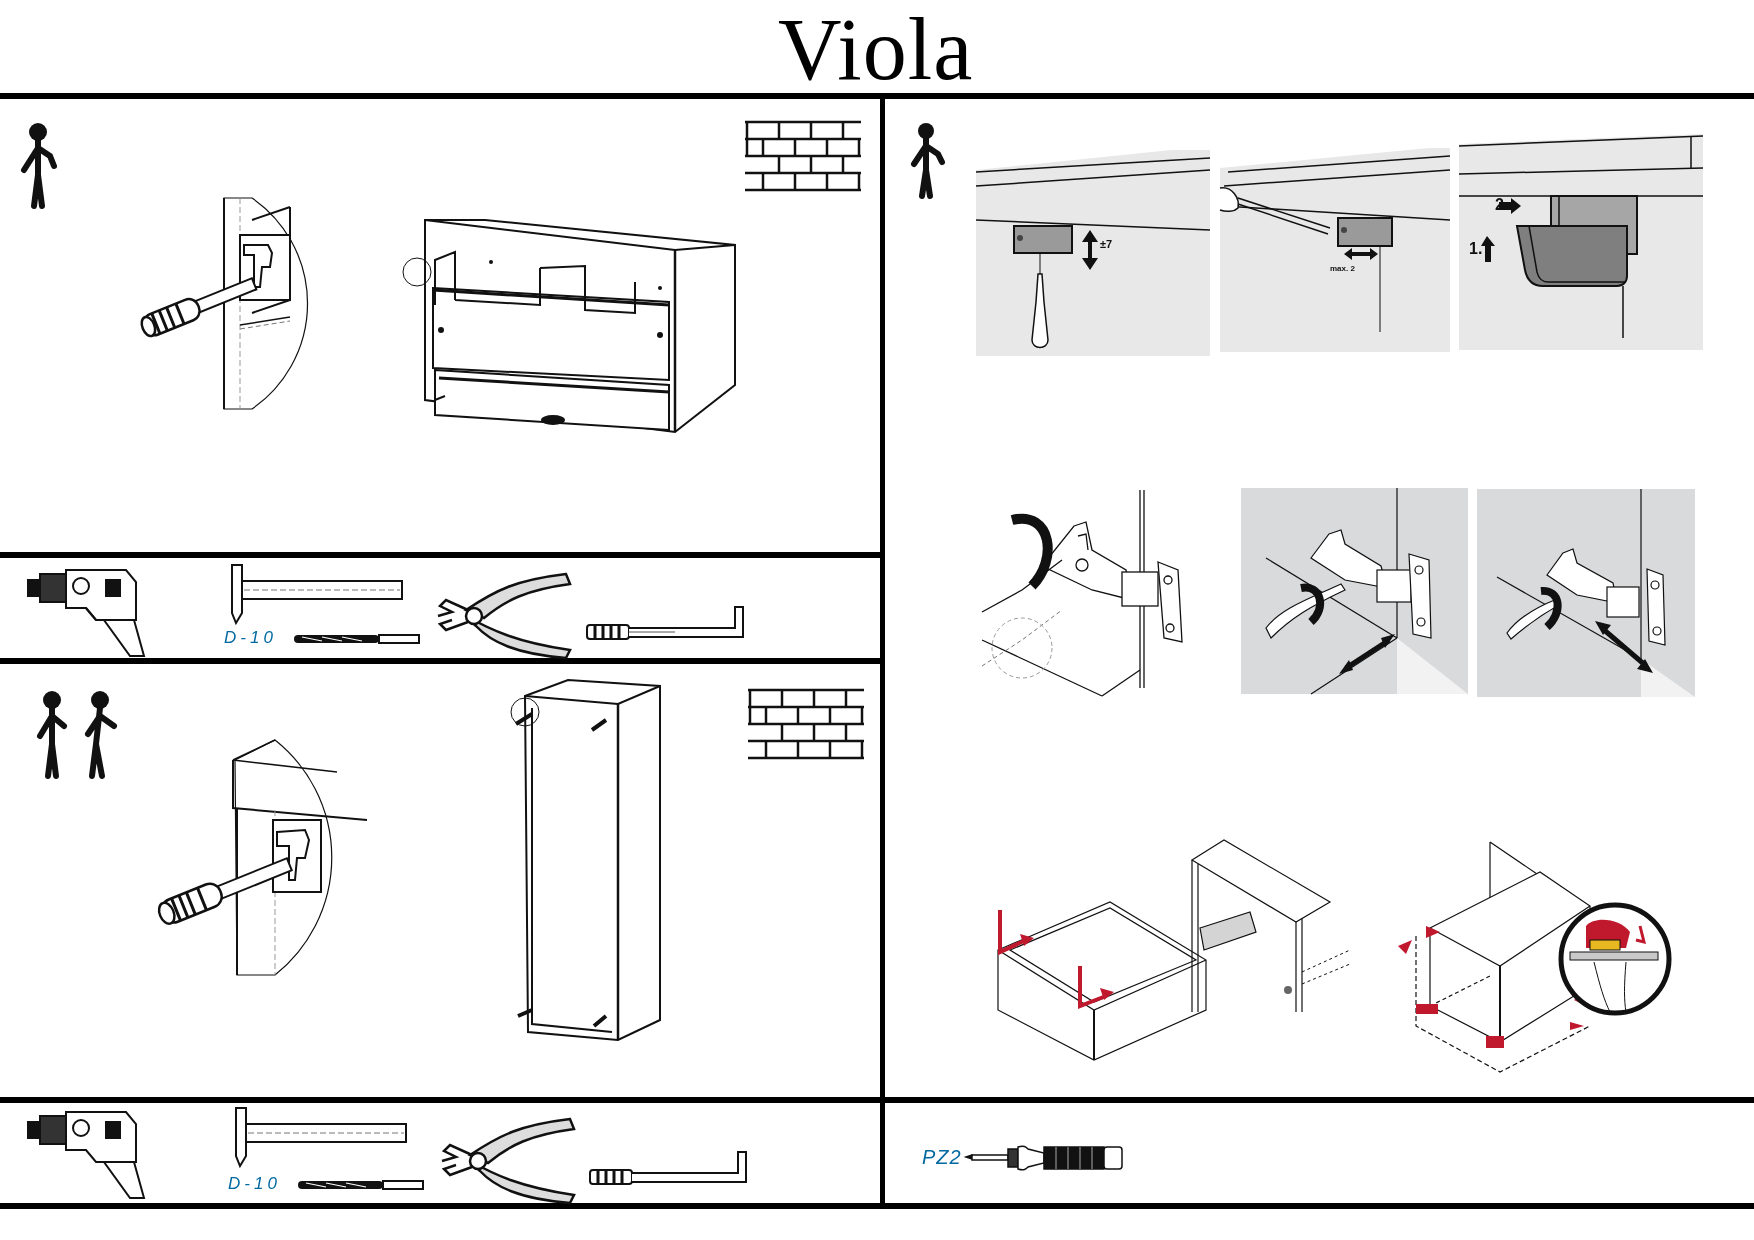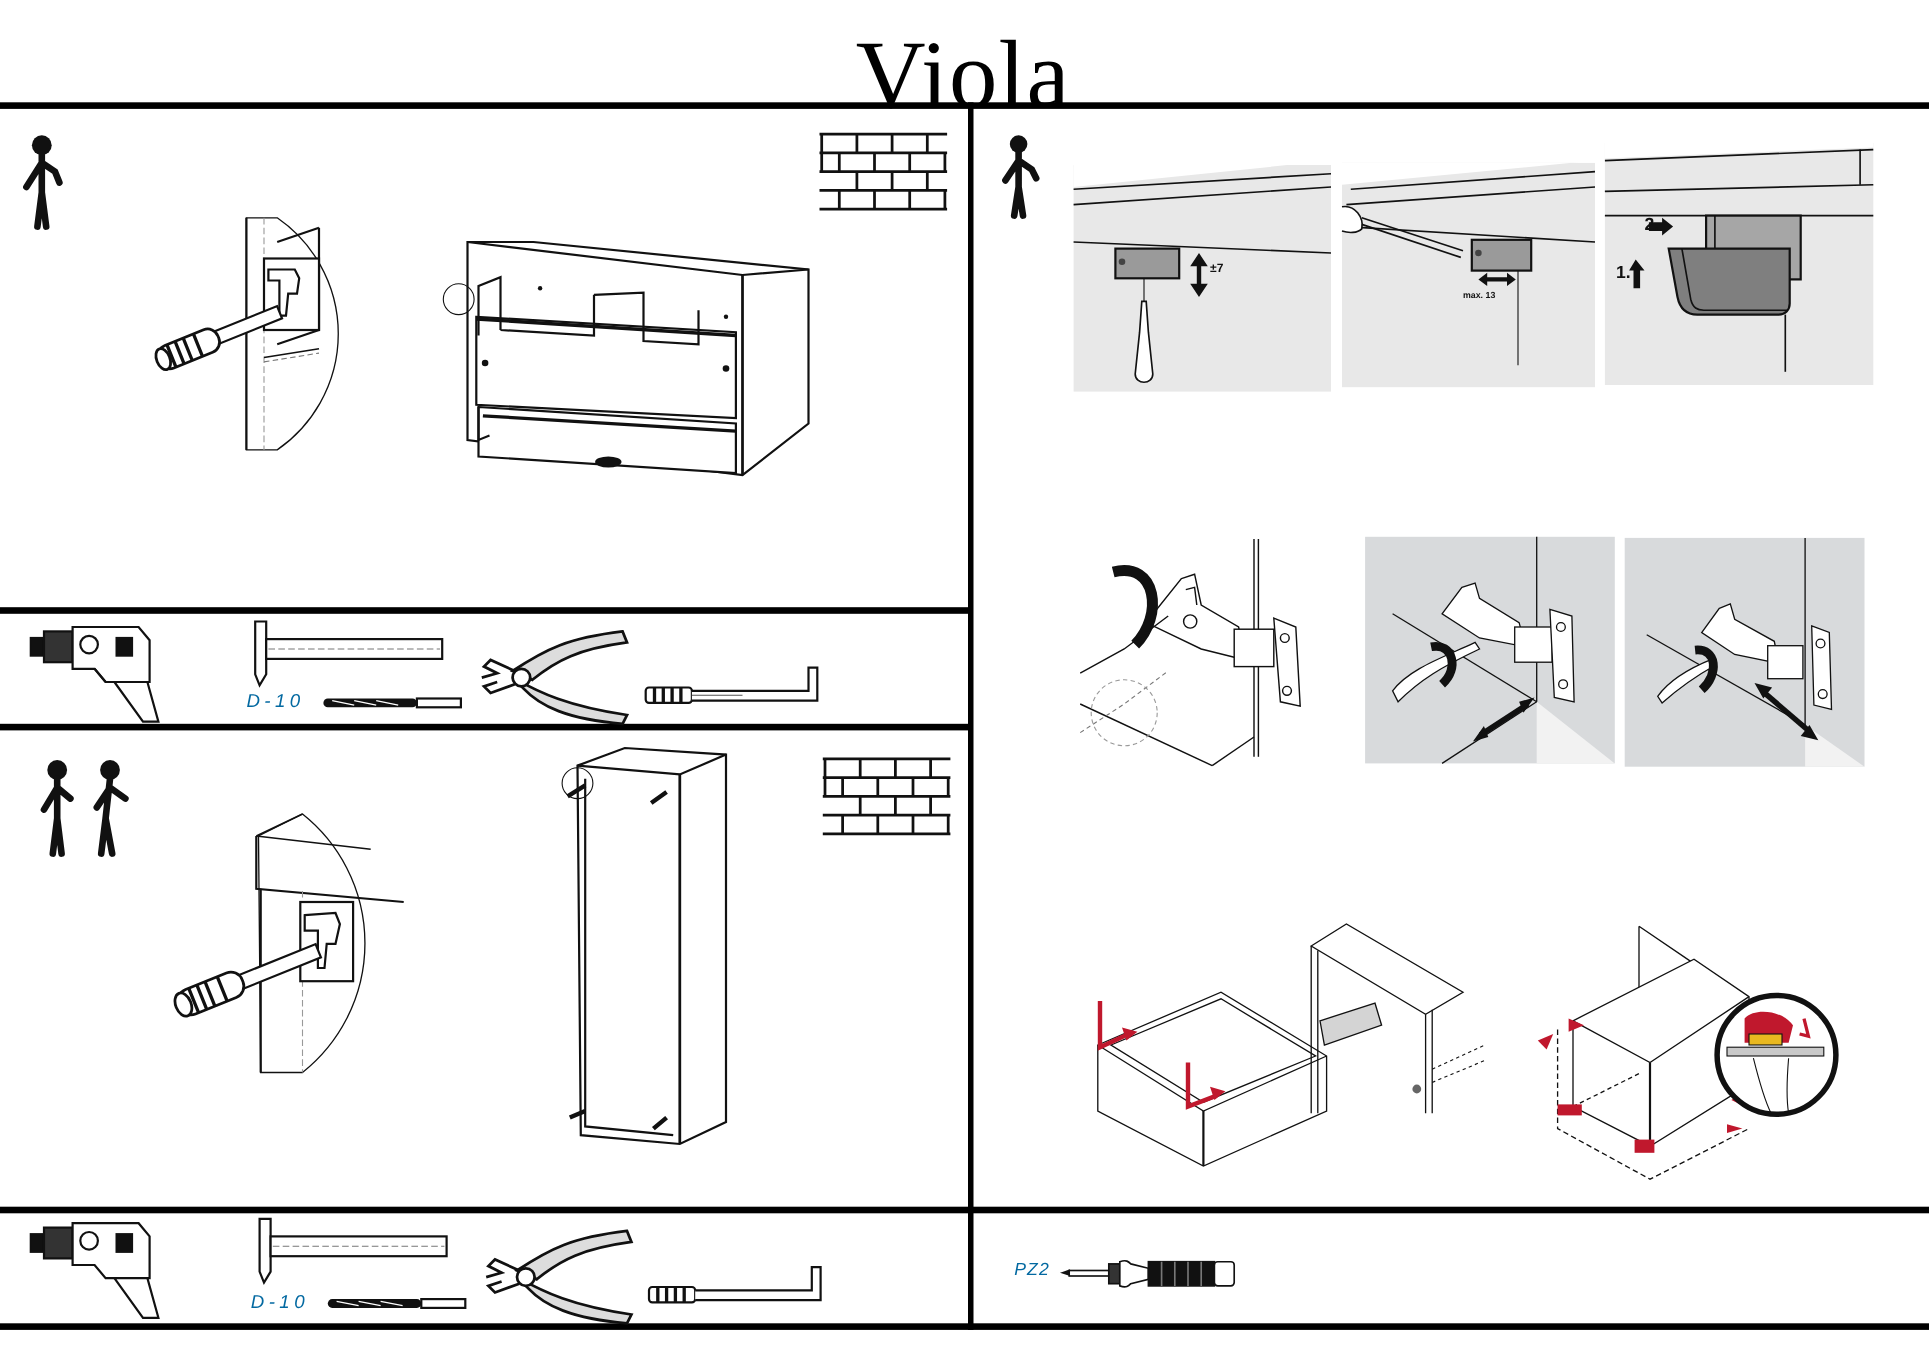--- a/index.html
+++ b/index.html
@@ -1,19 +1,19 @@
 <!DOCTYPE html>
 <html><head>
 <meta charset="utf-8">
 <style>
   html,body{margin:0;padding:0;background:#fff;}
   body{width:1754px;height:1240px;position:relative;overflow:hidden;font-family:"Liberation Sans",sans-serif;}
   .rule-h{position:absolute;background:#000;height:6px;}
   .rule-v{position:absolute;background:#000;width:5px;}
-  .title{position:absolute;left:778px;top:2px;font-family:"Liberation Serif","DejaVu Serif",serif;font-size:88px;line-height:96px;color:#000;letter-spacing:1px;margin-top:19px;}
+  .title{position:absolute;left:778px;top:2px;font-family:"Liberation Serif","DejaVu Serif",serif;font-size:88px;line-height:96px;color:#000;letter-spacing:1px;}
   .title-ghost{position:absolute;left:1000px;top:2px;font-family:"Liberation Sans",sans-serif;font-size:80px;line-height:96px;color:#f4f4f4;font-weight:bold;}
   svg{position:absolute;overflow:visible;}
   .lbl{position:absolute;font-family:"Liberation Sans",sans-serif;font-style:italic;color:#0369a1;letter-spacing:4px;font-size:17px;}
   .gray-panel{position:absolute;background:#e8e8e8;}
   .hinge-panel{position:absolute;background:#d8dadc;}
   .small-bold{position:absolute;font-family:"Liberation Sans",sans-serif;font-weight:bold;font-size:11px;color:#111;}
   .step-num{position:absolute;font-family:"Liberation Sans",sans-serif;font-weight:bold;font-size:16px;color:#111;}
 </style>
 </head>
 <body>
@@ -270,21 +270,21 @@
       <line x1="4" y1="38" x2="230" y2="22" stroke="#111" stroke-width="1.5"></line>
       <line x1="4" y1="58" x2="230" y2="72" stroke="#111" stroke-width="1.5"></line>
       <path d="M0 40 C12 38 20 50 18 60 C14 64 6 64 0 62" fill="#fff" stroke="#111" stroke-width="1.5"></path>
       <line x1="18" y1="50" x2="110" y2="80" stroke="#111" stroke-width="1.5"></line>
       <line x1="18" y1="56" x2="108" y2="86" stroke="#111" stroke-width="1.5"></line>
       <rect x="118" y="70" width="54" height="28" fill="#9a9a9a" stroke="#111" stroke-width="2"></rect>
       <circle cx="124" cy="82" r="3" fill="#444"></circle>
       <line x1="160" y1="98" x2="160" y2="184" stroke="#111" stroke-width="1"></line>
       <path d="M124 106 L132 100 L132 104 L150 104 L150 100 L158 106 L150 112 L150 108 L132 108 L132 112 Z" fill="#111"></path>
     </svg>
-    <div class="small-bold" style="left:110px;top:116px;font-size:8px;">max. 13</div>
+    <div class="small-bold" style="left:110px;top:116px;font-size:8px;">max. 2</div>
   </div>
 
   <div class="gray-panel" style="left:1459px;top:130px;width:244px;height:220px;">
     <svg style="left:0;top:0;" width="244" height="220" viewBox="0 0 244 220">
       <path d="M0 0 L244 0 L244 4 L0 14 Z" fill="#fff"></path>
       <line x1="0" y1="16" x2="244" y2="6" stroke="#111" stroke-width="1.5"></line>
       <line x1="0" y1="44" x2="244" y2="38" stroke="#111" stroke-width="1.5"></line>
       <line x1="232" y1="6" x2="232" y2="38" stroke="#111" stroke-width="1.5"></line>
       <line x1="0" y1="66" x2="244" y2="66" stroke="#111" stroke-width="1.5"></line>
       <rect x="92" y="66" width="86" height="58" fill="#a6a6a6" stroke="#111" stroke-width="2"></rect>
@@ -402,21 +402,21 @@
     <circle cx="225" cy="123" r="54" fill="#fff" stroke="#111" stroke-width="5"></circle>
     <rect x="180" y="116" width="88" height="8" fill="#c9c9c9" stroke="#111" stroke-width="1"></rect>
     <path d="M196 90 C204 80 230 82 240 96 L236 112 L196 112 Z" fill="#c0182d"></path>
     <rect x="200" y="104" width="30" height="10" fill="#e8b820" stroke="#111" stroke-width="1"></rect>
     <path d="M250 90 L254 106 L246 104" stroke="#c0182d" stroke-width="3" fill="none"></path>
     <path d="M204 126 C210 150 214 164 220 176 M236 126 C234 150 234 164 236 176" stroke="#111" stroke-width="1" fill="none"></path>
   </svg>
 </section>
 
 <section>
-  <div class="lbl" style="left:922px;top:1146px;letter-spacing:1px;font-size:16px;">PZ2</div>
+  <div class="lbl" style="left:922px;top:1146px;letter-spacing:1px;font-size:20px;">PZ2</div>
   <svg style="left:964px;top:1143px;" width="162" height="30" viewBox="0 0 162 30">
     <g stroke="#111" stroke-width="1.5" fill="#fff">
       <path d="M2 14 L8 12 L8 16 Z" fill="#111"></path>
       <rect x="8" y="12" width="36" height="5"></rect>
       <rect x="44" y="6" width="10" height="18" fill="#333"></rect>
       <path d="M54 4 C60 2 62 4 64 6 L80 10 L80 20 L64 24 C62 26 60 28 54 26 Z"></path>
       <rect x="80" y="4" width="60" height="22" fill="#111"></rect>
       <path d="M92 4 L92 26 M104 4 L104 26 M116 4 L116 26 M128 4 L128 26" stroke="#777"></path>
       <rect x="140" y="4" width="18" height="22" rx="3"></rect>
     </g>

